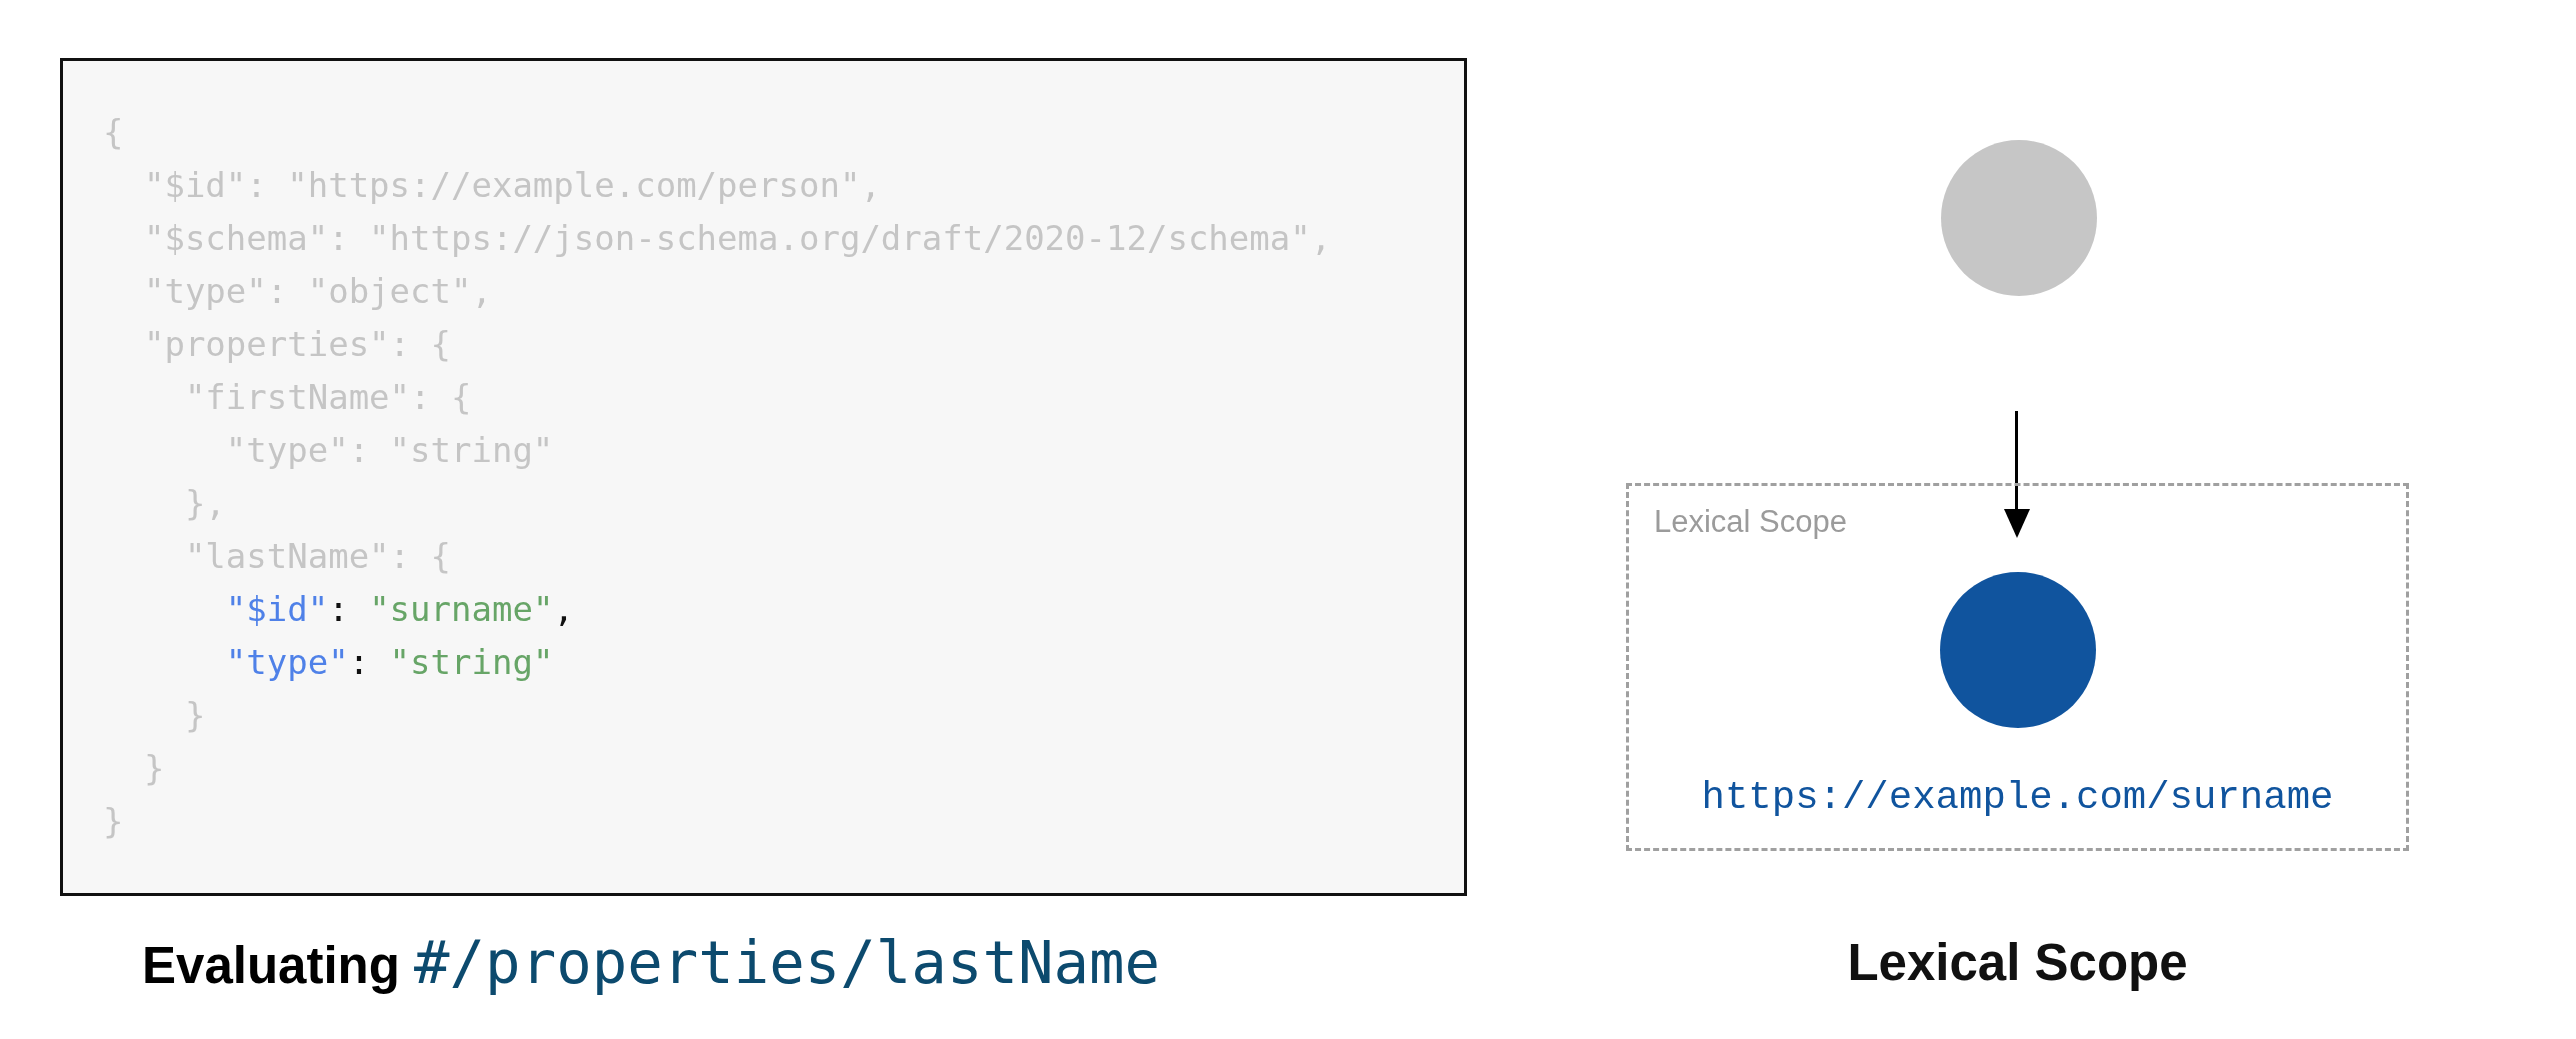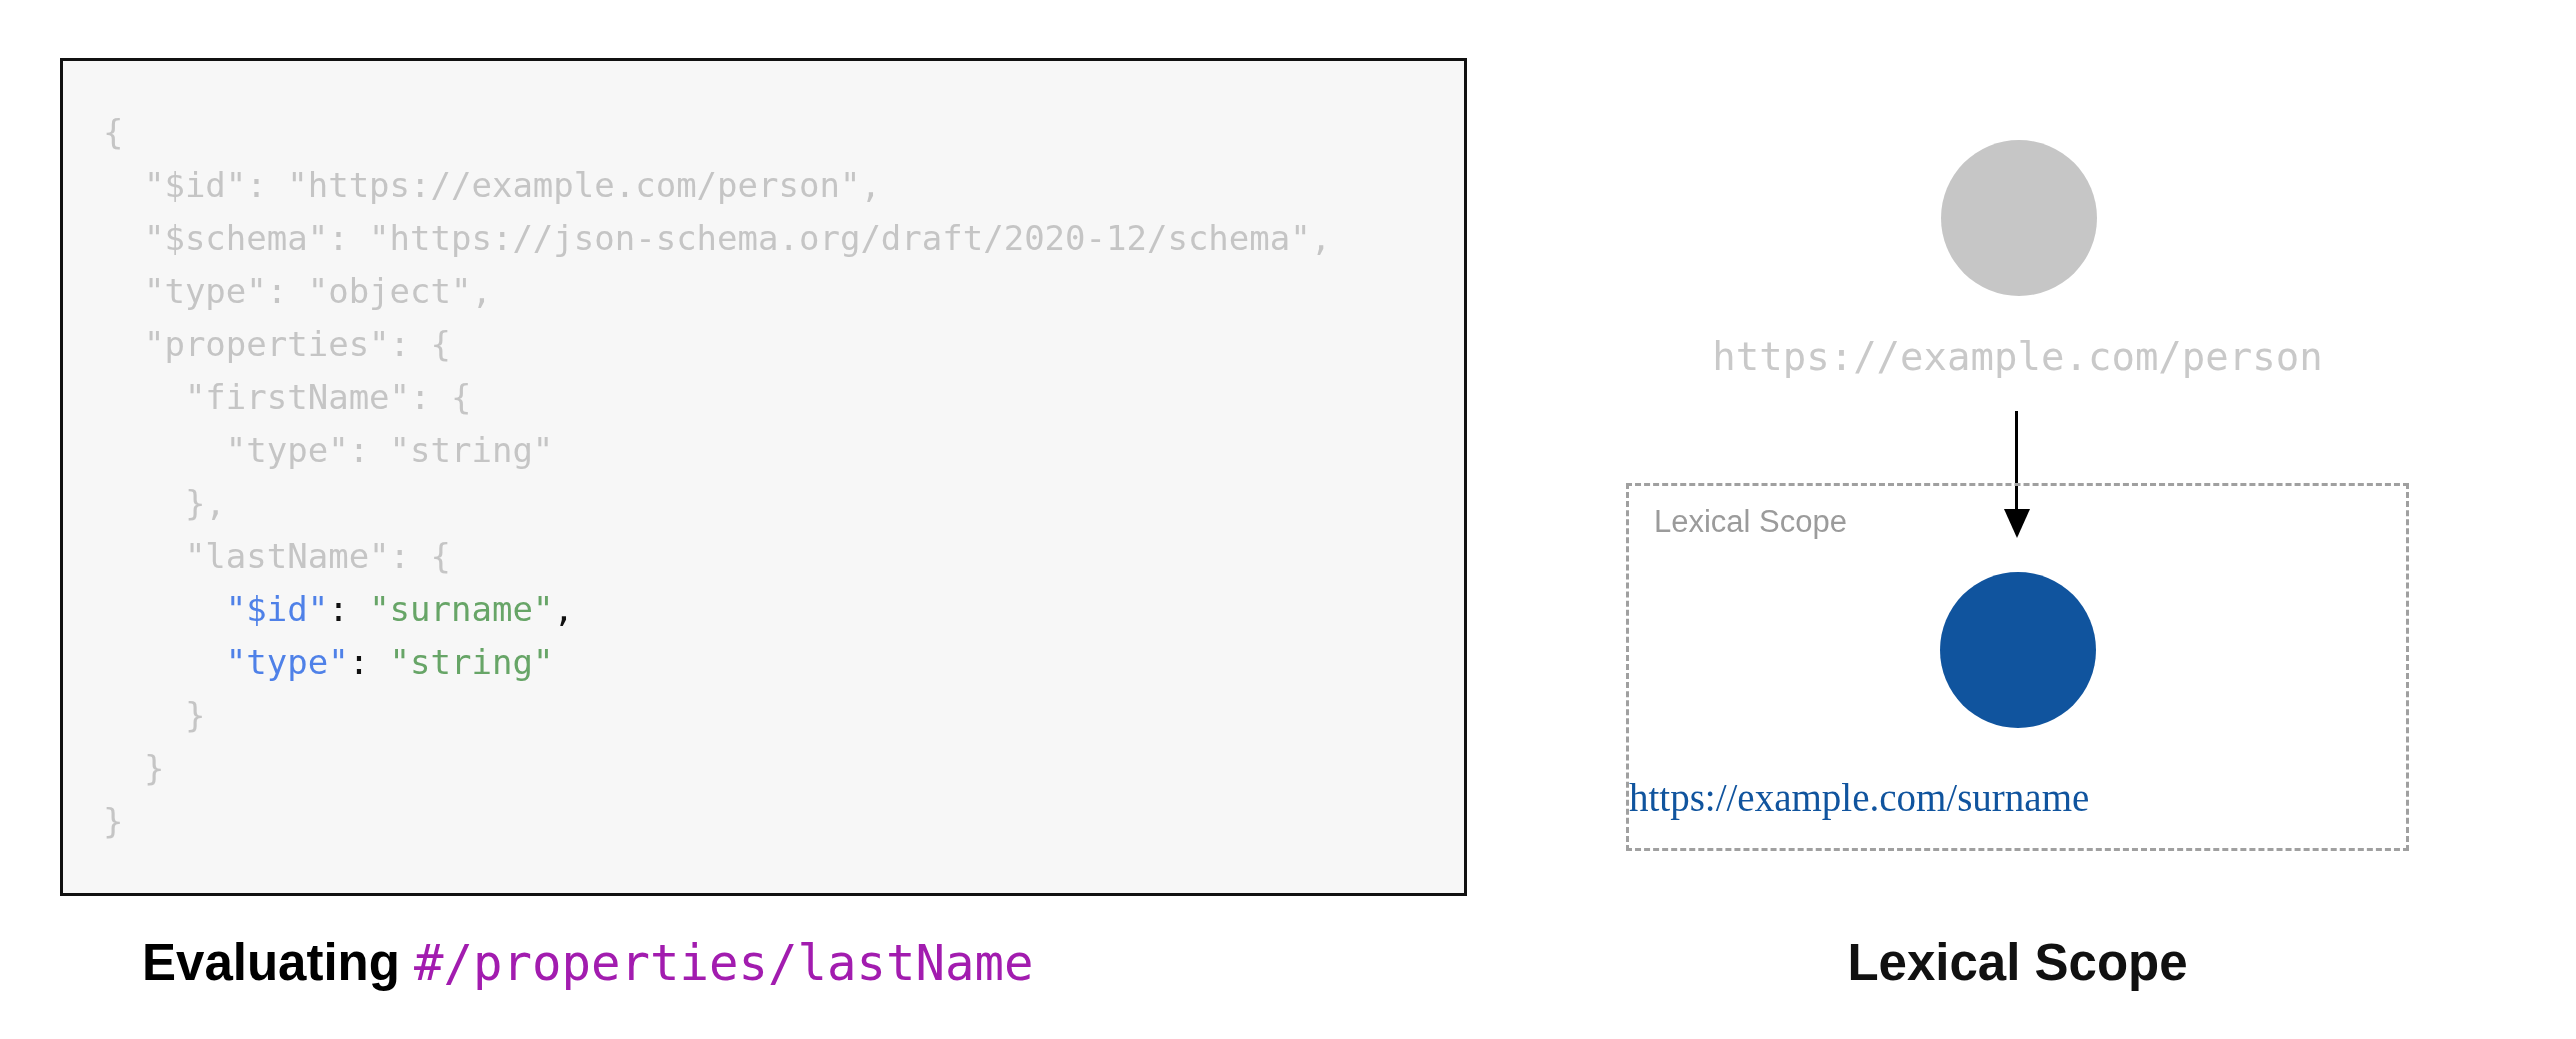--- a/index.html
+++ b/index.html
@@ -39,23 +39,23 @@
   }
   .caption-left .cap-bold {
     font-family: "Liberation Sans", sans-serif;
     font-weight: bold;
     font-size: 51px;
     line-height: 52px;
     color: #000000;
   }
   .caption-left .cap-mono {
     font-family: "DejaVu Sans Mono", monospace;
-    font-size: 49px;
+    font-size: 59px;
     line-height: 52px;
-    color: #a21caf;
+    color: #0c4a6e;
   }
   .caption-right {
     position: absolute;
     left: 1626px; top: 937px;
     width: 783px;
     text-align: center;
     font-family: "Liberation Sans", sans-serif;
     font-weight: bold;
     font-size: 51px;
     line-height: 52px;
@@ -105,40 +105,39 @@
     position: absolute;
     left: 25px; top: 18px;
     font-family: "Liberation Sans", sans-serif;
     font-size: 31px;
     line-height: 36px;
   }
   .node-child { position: absolute; left: 311px; top: 86px; width: 156px; height: 156px; border-radius: 50%; }
   .url-child {
     position: absolute;
     left: 0; top: 288px; width: 100%;
-    font-family: Liberation Serif, serif;
+    font-family: Liberation Mono, monospace;
     font-size: 39px;
     line-height: 48px;
-    text-align: left;
+    text-align: center;
     white-space: pre;
   }
 </style>
 </head>
 <body>
 
 <div class="stage">
 
   <div class="code-panel" style="background: rgb(247, 247, 247); border-color: rgb(17, 17, 17);">
     <div class="code" id="code-lines"><div class="code-line"><span style="color: rgb(197, 197, 197);">{</span></div><div class="code-line"><span style="color: rgb(197, 197, 197);">  "$id": "https://example.com/person",</span></div><div class="code-line"><span style="color: rgb(197, 197, 197);">  "$schema": "https://json-schema.org/draft/2020-12/schema",</span></div><div class="code-line"><span style="color: rgb(197, 197, 197);">  "type": "object",</span></div><div class="code-line"><span style="color: rgb(197, 197, 197);">  "properties": {</span></div><div class="code-line"><span style="color: rgb(197, 197, 197);">    "firstName": {</span></div><div class="code-line"><span style="color: rgb(197, 197, 197);">      "type": "string"</span></div><div class="code-line"><span style="color: rgb(197, 197, 197);">    },</span></div><div class="code-line"><span style="color: rgb(197, 197, 197);">    "lastName": {</span></div><div class="code-line"><span style="color: rgb(197, 197, 197);">      </span><span style="color: rgb(79, 129, 232);">"$id"</span><span style="color: rgb(17, 17, 17);">: </span><span style="color: rgb(103, 165, 103);">"surname"</span><span style="color: rgb(17, 17, 17);">,</span></div><div class="code-line"><span style="color: rgb(197, 197, 197);">      </span><span style="color: rgb(79, 129, 232);">"type"</span><span style="color: rgb(17, 17, 17);">: </span><span style="color: rgb(103, 165, 103);">"string"</span></div><div class="code-line"><span style="color: rgb(197, 197, 197);">    }</span></div><div class="code-line"><span style="color: rgb(197, 197, 197);">  }</span></div><div class="code-line"><span style="color: rgb(197, 197, 197);">}</span></div></div>
   </div>
 
   <div class="caption-left"><span class="cap-bold">Evaluating </span><span class="cap-mono">#/properties/lastName</span></div>
 
   <div class="node node-parent" id="parent-node" style="background: rgb(198, 198, 198);"></div>
-  <div class="url-label url-parent" id="parent-url" style="color: rgb(201, 201, 201);">https://example.com/person</div>
 
   <div class="arrow-line" id="arrow-line" style="background: rgb(0, 0, 0);"></div>
   <div class="arrow-head" id="arrow-head" style="border-top-color: rgb(0, 0, 0);"></div>
 
   <div class="scope-box" id="scope-box" style="border-color: rgb(160, 160, 160);">
     <div class="scope-label" id="scope-label" style="color: rgb(155, 155, 155);">Lexical Scope</div>
     <div class="node-child" id="child-node" style="background: rgb(16, 84, 158);"></div>
     <div class="url-child" id="child-url" style="color: rgb(16, 84, 158);">https://example.com/surname</div>
   </div>
 

